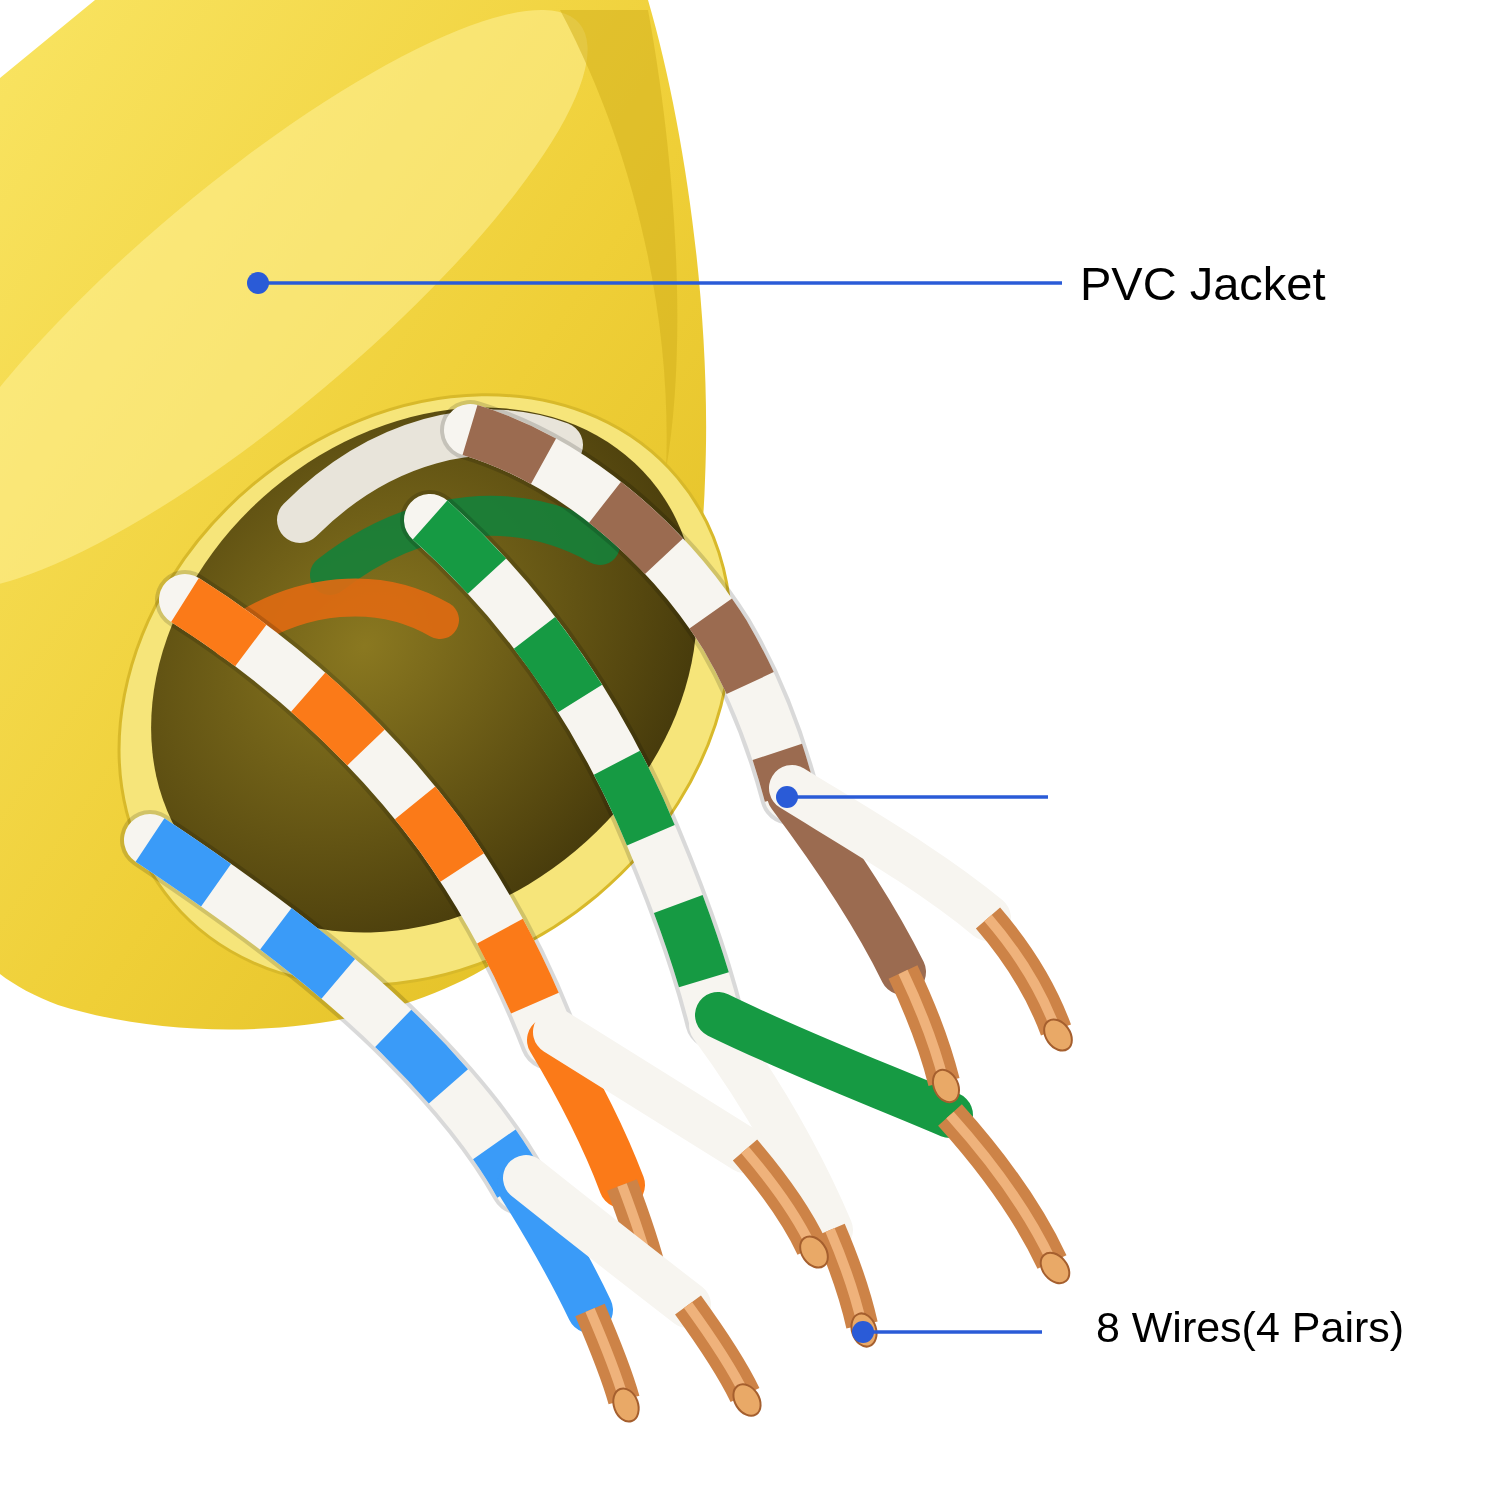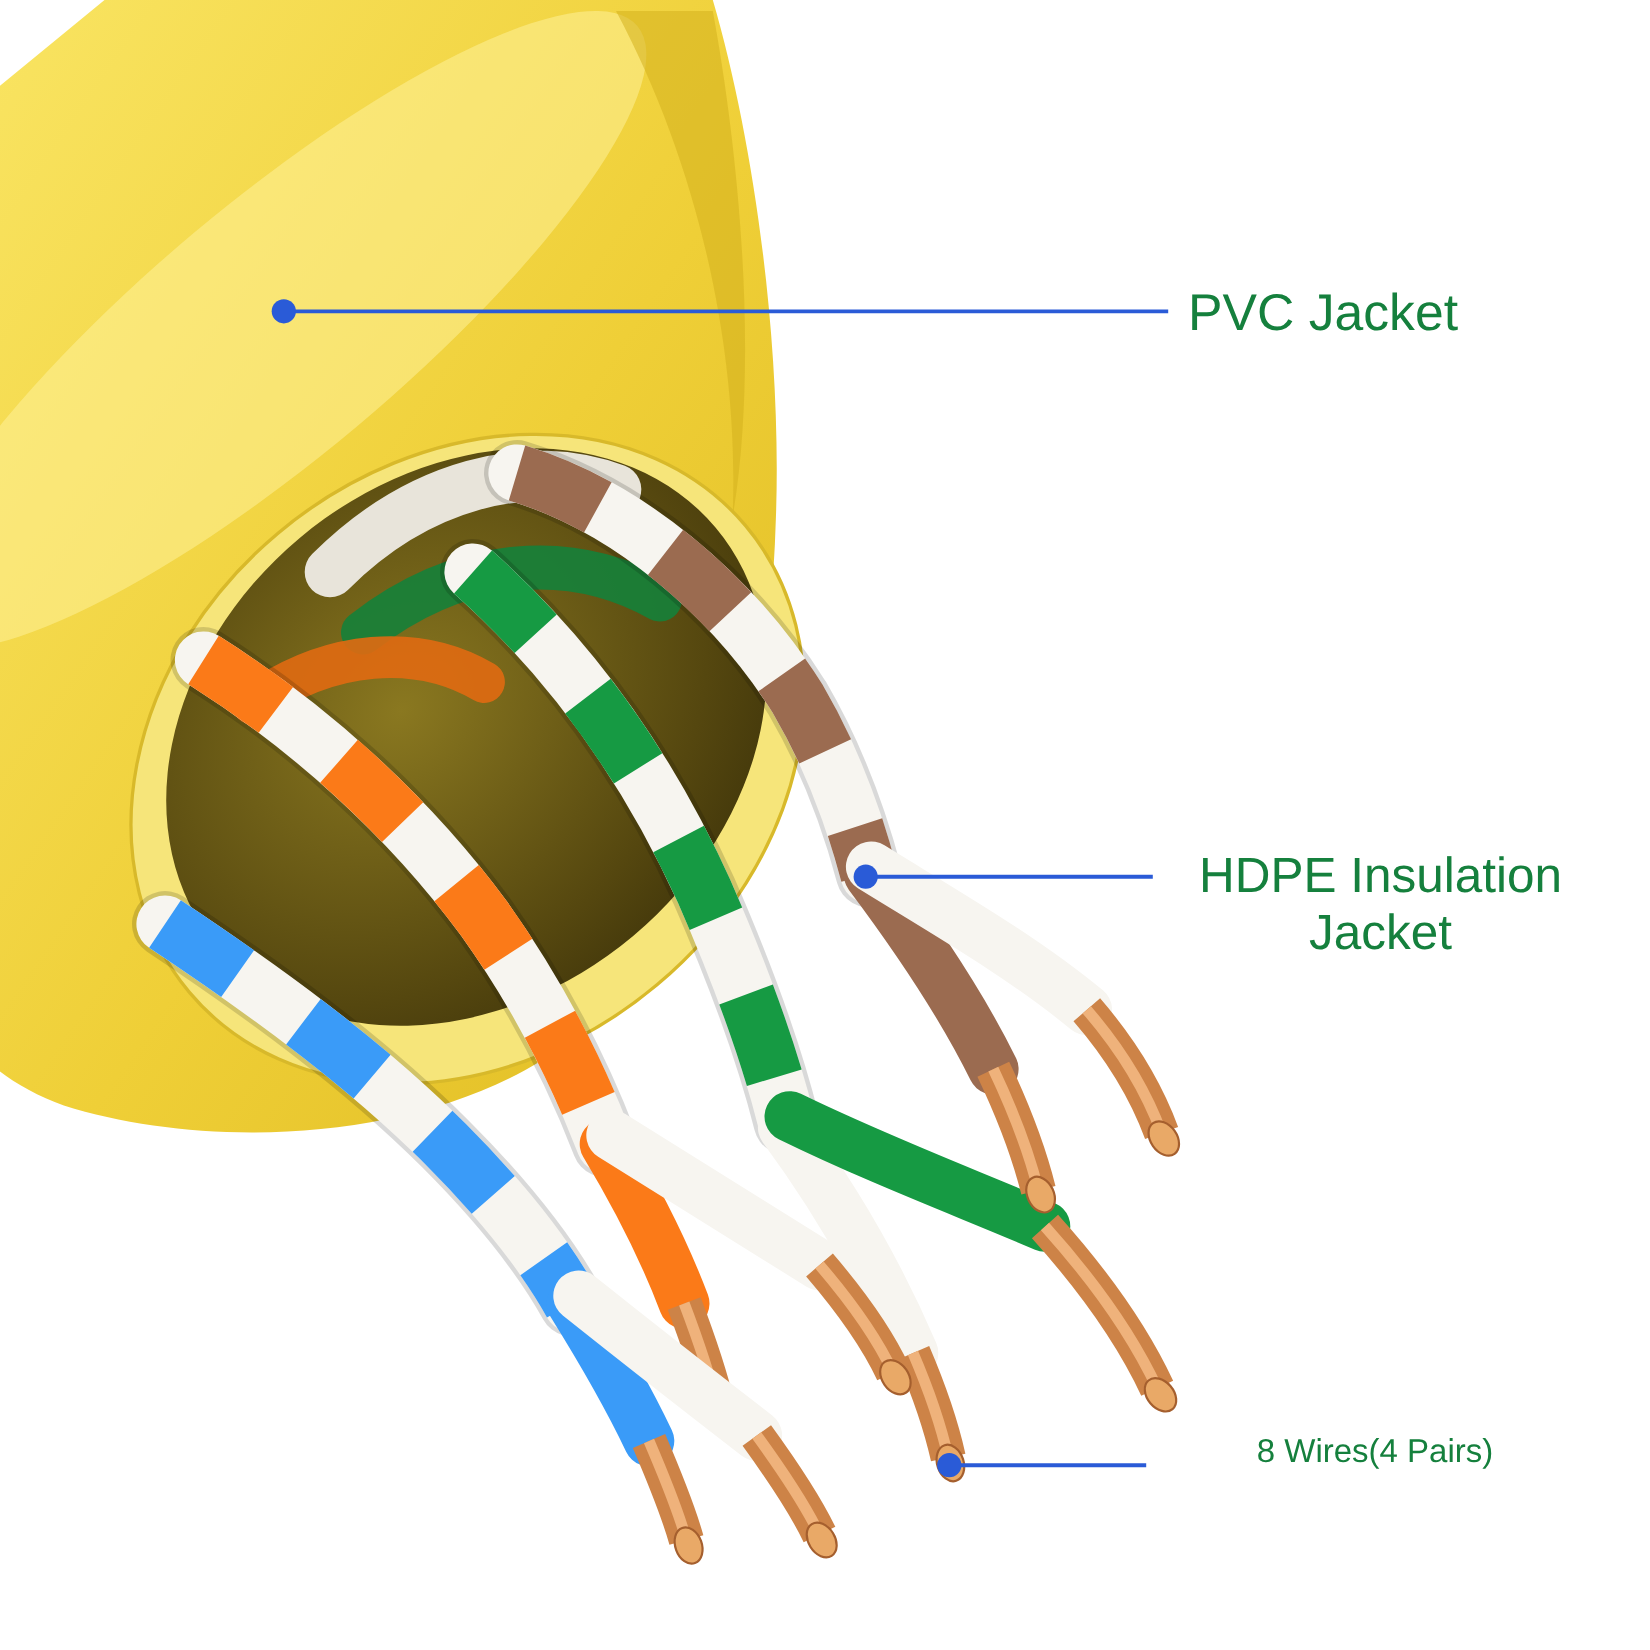--- a/index.html
+++ b/index.html
@@ -6,29 +6,29 @@
   .canvas{
     position:relative;
     width:1500px;height:1500px;
     background:#ffffff;
     overflow:hidden;
     font-family:"Liberation Sans", sans-serif;
   }
   .canvas svg{position:absolute;left:0;top:0;}
   .callout-label{
     position:absolute;
-    color:#15803d;
+    color:#000000;
     font-family:"Liberation Sans", sans-serif;
     line-height:1.16;
     white-space:nowrap;
   }
   .callout-label.center{text-align:center;white-space:normal;}
   #lbl-pvc{left:1080px;top:257px;font-size:47px;}
   #lbl-hdpe{left:1055px;top:770px;width:400px;font-size:45px;}
-  #lbl-wires{left:1020px;top:1303px;width:460px;font-size:30px;}
+  #lbl-wires{left:1020px;top:1303px;width:460px;font-size:43px;}
 </style>
 </head>
 <body>
 
 <div class="canvas">
 
   <svg width="1500" height="1500" viewBox="0 0 1500 1500">
     <defs>
       <linearGradient id="jacketGrad" x1="0" y1="0" x2="1" y2="1">
         <stop offset="0" stop-color="#f9e462"></stop>
@@ -141,22 +141,18 @@
     <g>
       <line x1="863" y1="1332" x2="1042" y2="1332" stroke="#2a5bd7" stroke-width="3.5"></line>
       <circle cx="863" cy="1332" r="11" fill="#2a5bd7"></circle>
     </g>
   </svg>
 
   <div class="callout-label" id="lbl-pvc">
     <span>PVC Jacket</span>
   </div>
 
-  <div class="callout-label center" id="lbl-hdpe">
-    <div>HDPE Insulation</div>
-    <div>Jacket</div>
-  </div>
 
   <div class="callout-label center" id="lbl-wires">
     <div>8 Wires(4 Pairs)</div>
   </div>
 
 </div>
 
 </body></html>

